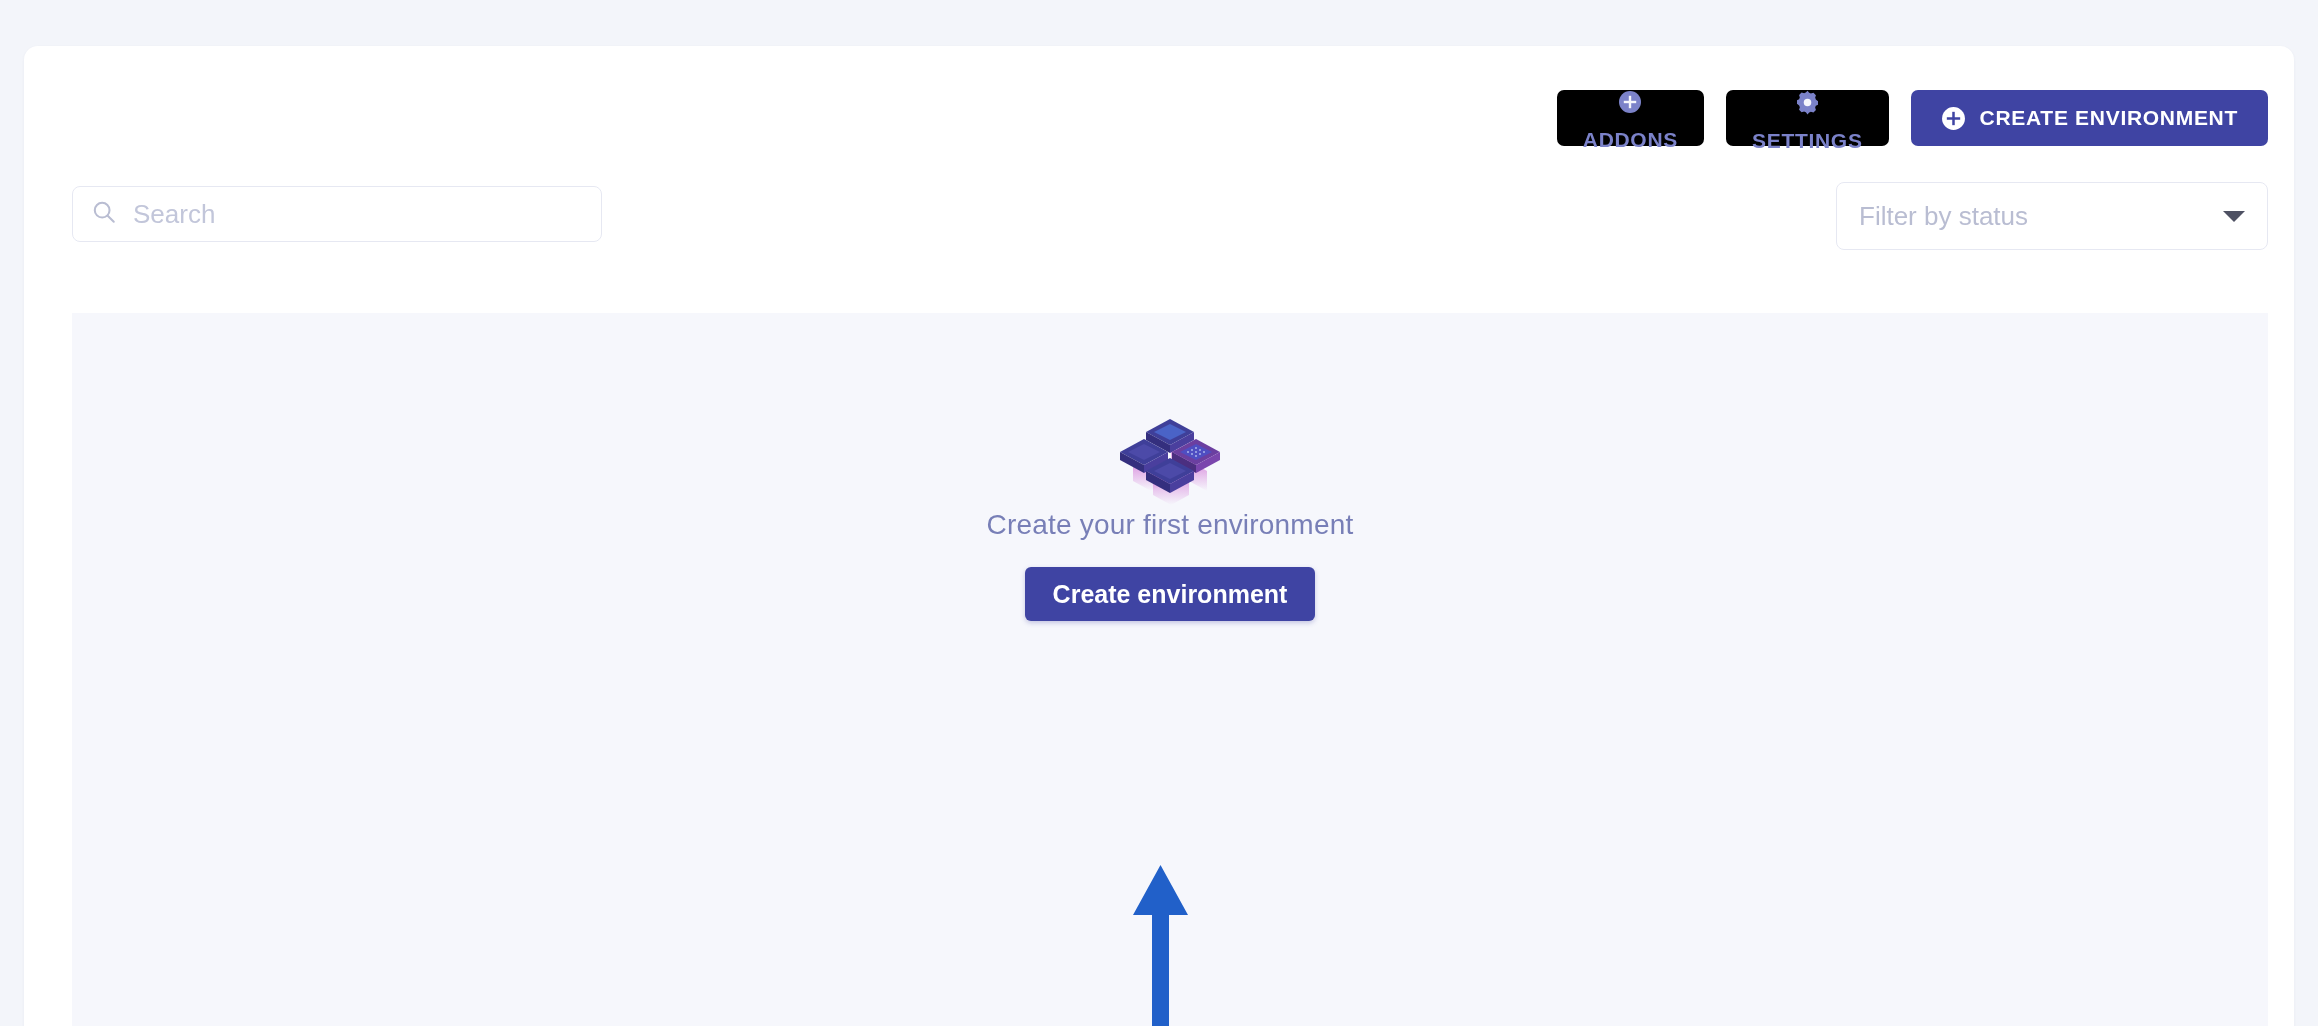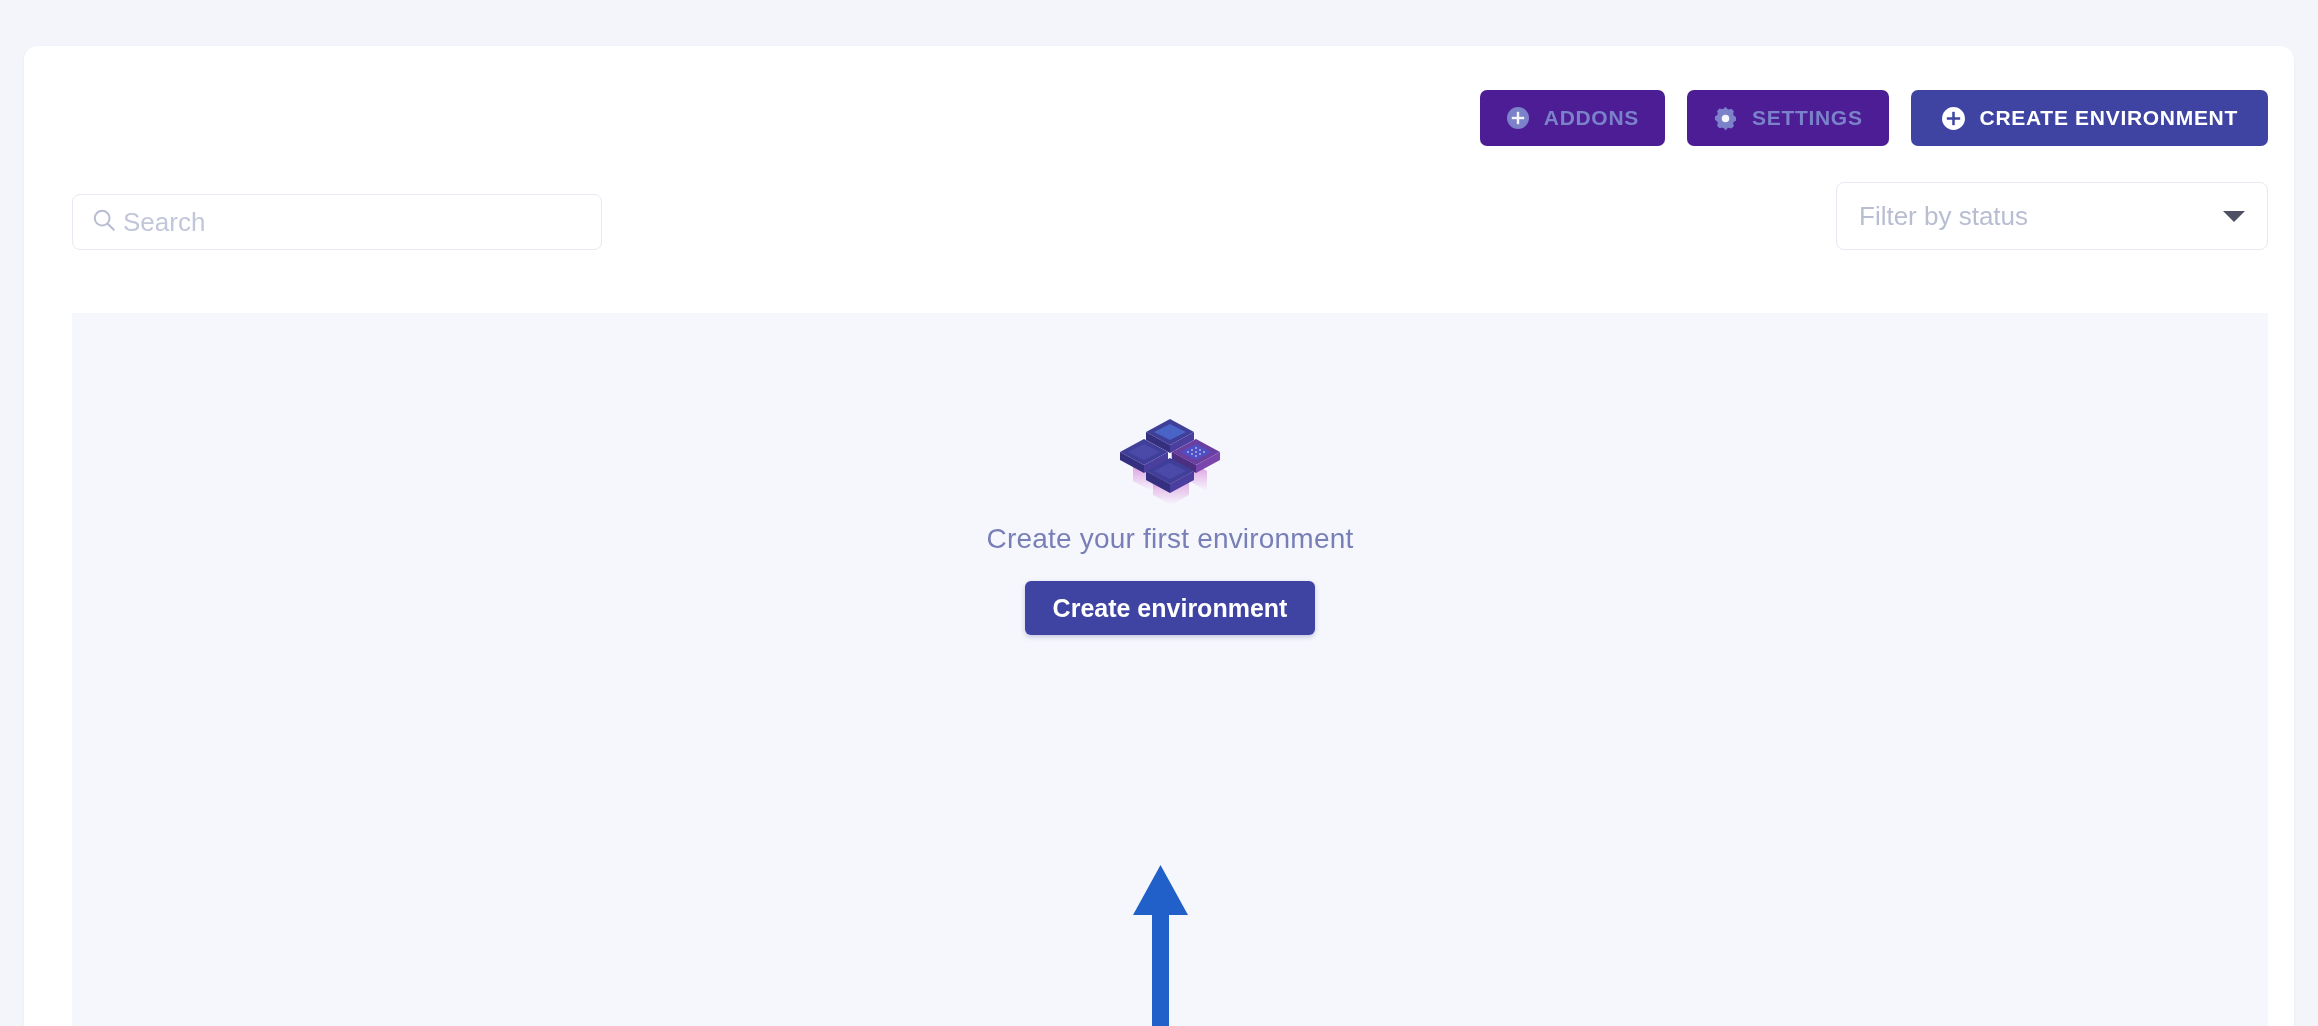--- a/index.html
+++ b/index.html
@@ -46,22 +46,23 @@
     border: none;
     border-radius: 7px;
     font-family: "Liberation Sans", sans-serif;
     font-size: 21px;
     font-weight: bold;
     letter-spacing: 0.7px;
     cursor: pointer;
     white-space: nowrap;
   }
   .act-btn.ghost {
-    background: #4c1d95;
+    background: #000000;
     color: #7b82c9;
+    flex-direction: column;
   }
   .act-btn.primary {
     background: #3f44a3;
     color: #ffffff;
     padding: 0 30px;
   }
   .act-btn .glyph {
     display: flex;
     align-items: center;
     justify-content: center;
@@ -72,31 +73,31 @@
   #filter-row {
     position: absolute;
     left: 0;
     top: 136px;
     width: 100%;
     height: 70px;
   }
   #search-box {
     position: absolute;
     left: 48px;
-    top: 12px;
+    top: 4px;
     width: 530px;
     height: 56px;
     border: 1.6px solid #e6e8f2;
     border-radius: 8px;
     background: #fff;
     display: flex;
     align-items: center;
     padding: 0 18px;
     box-sizing: border-box;
-    gap: 4px;
+    gap: 14px;
   }
   #search-input {
     border: none;
     outline: none;
     flex: 1;
     height: 100%;
     font-family: "Liberation Sans", sans-serif;
     font-size: 26px;
     color: #555b78;
     background: transparent;
@@ -145,21 +146,21 @@
     position: absolute;
     left: 0;
     right: 0;
     top: 100px;
     display: flex;
     flex-direction: column;
     align-items: center;
   }
   #empty-icon { width: 110px; height: 96px; }
   #empty-title {
-    margin-top: 14px;
+    margin-top: 0;
     font-size: 28px;
     color: #787fb7;
     letter-spacing: 0.2px;
   }
   #create-env-cta {
     margin-top: 26px;
     height: 54px;
     padding: 0 28px;
     background: #3f44a3;
     color: #ffffff;

